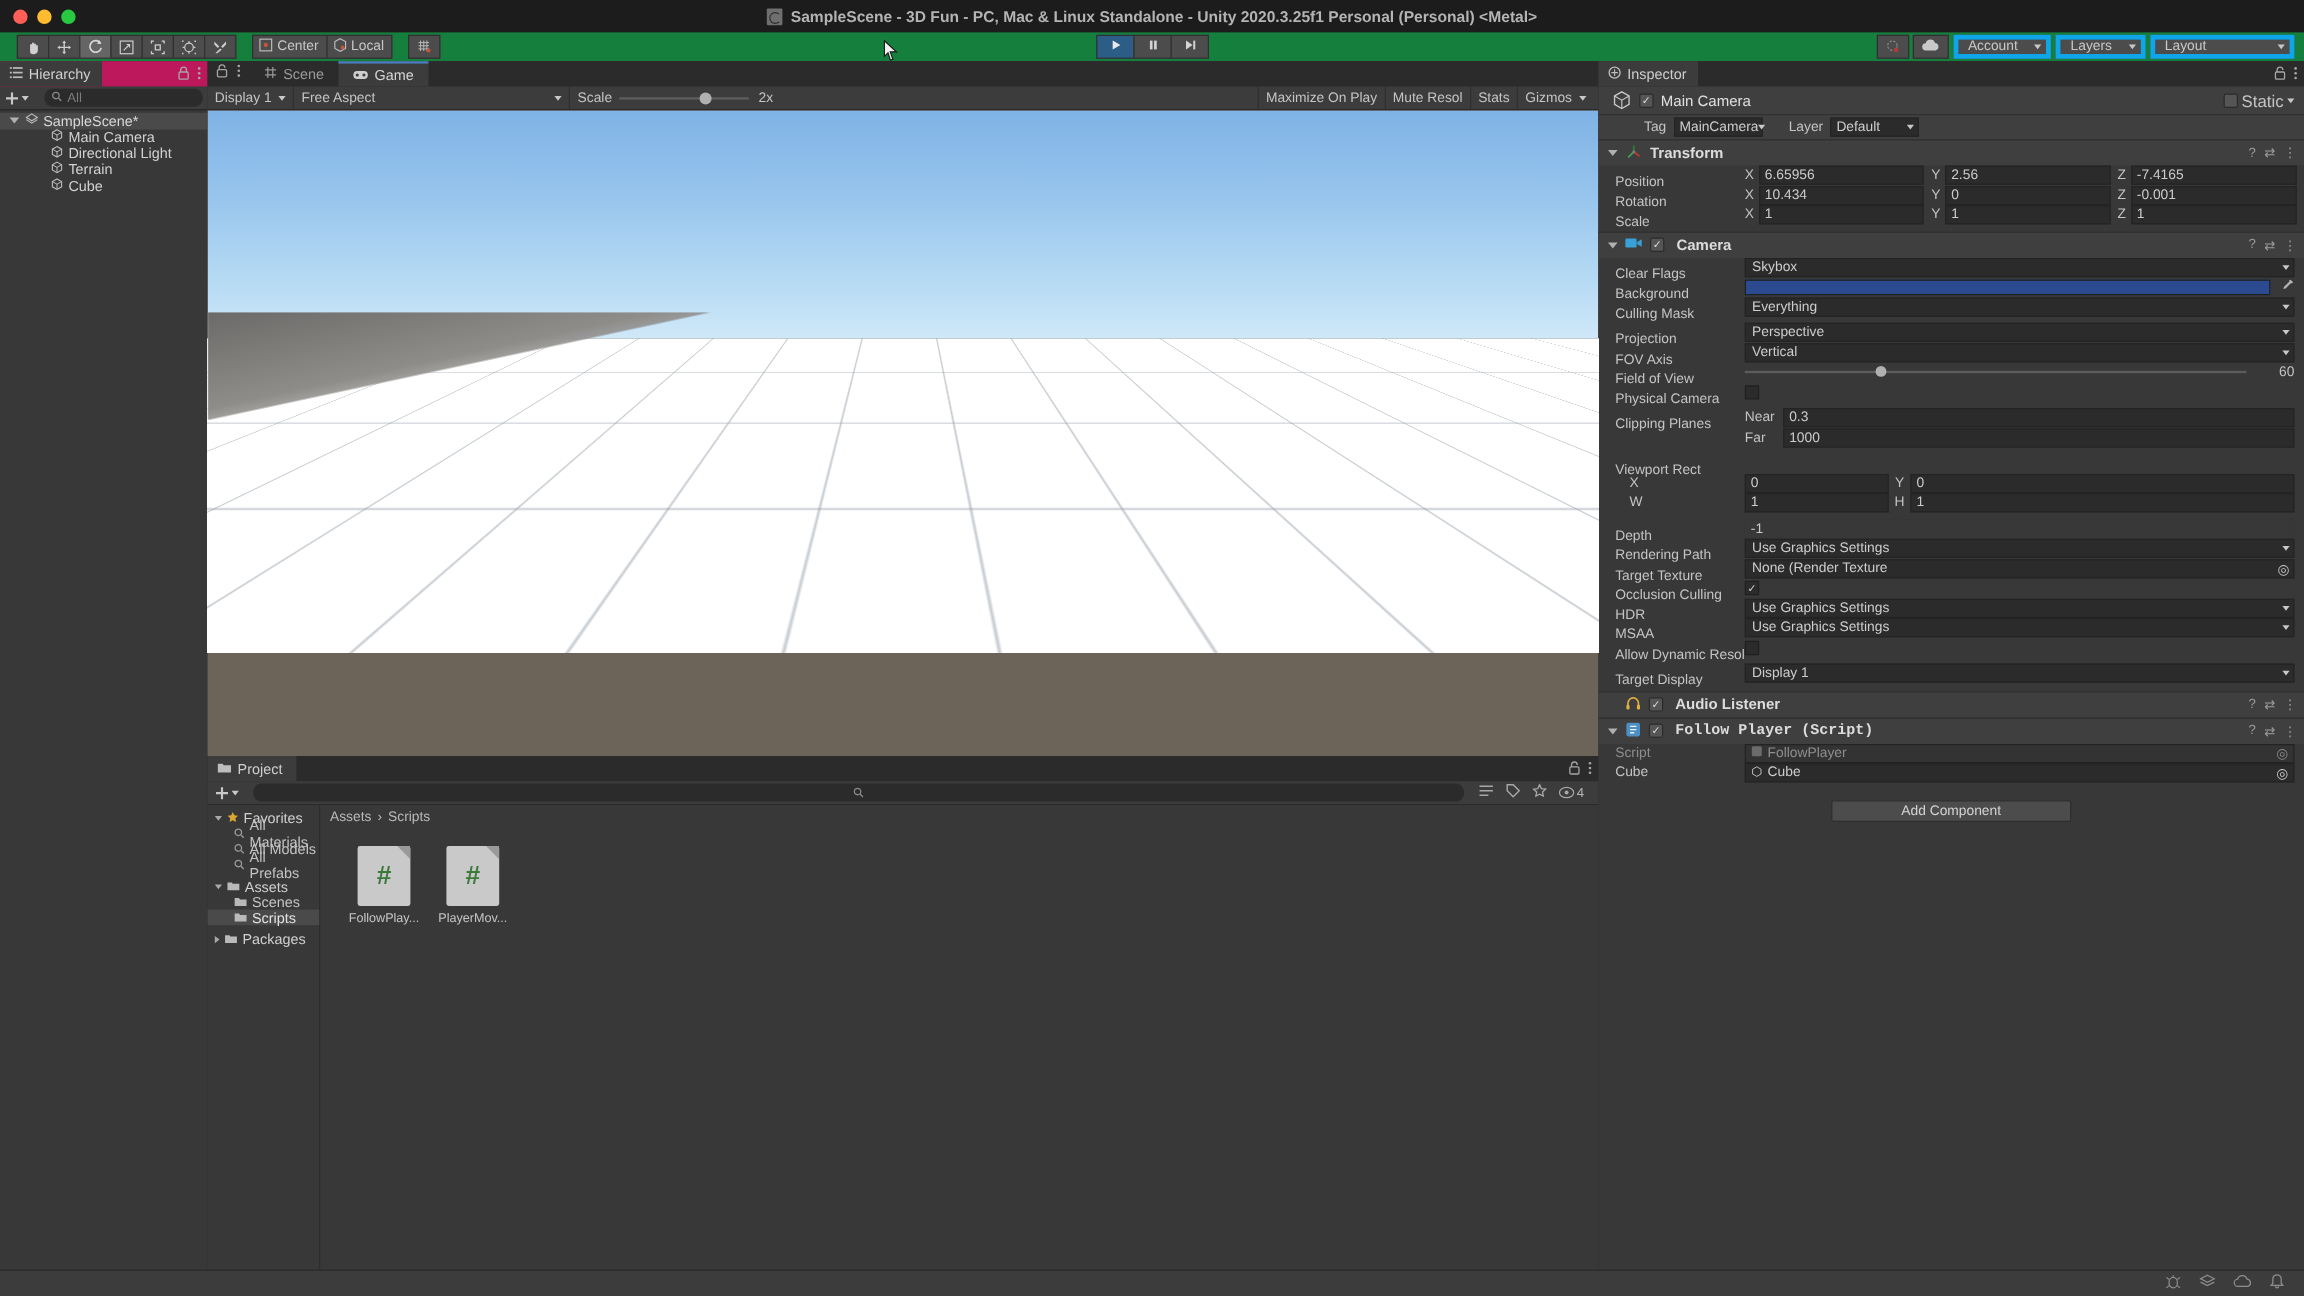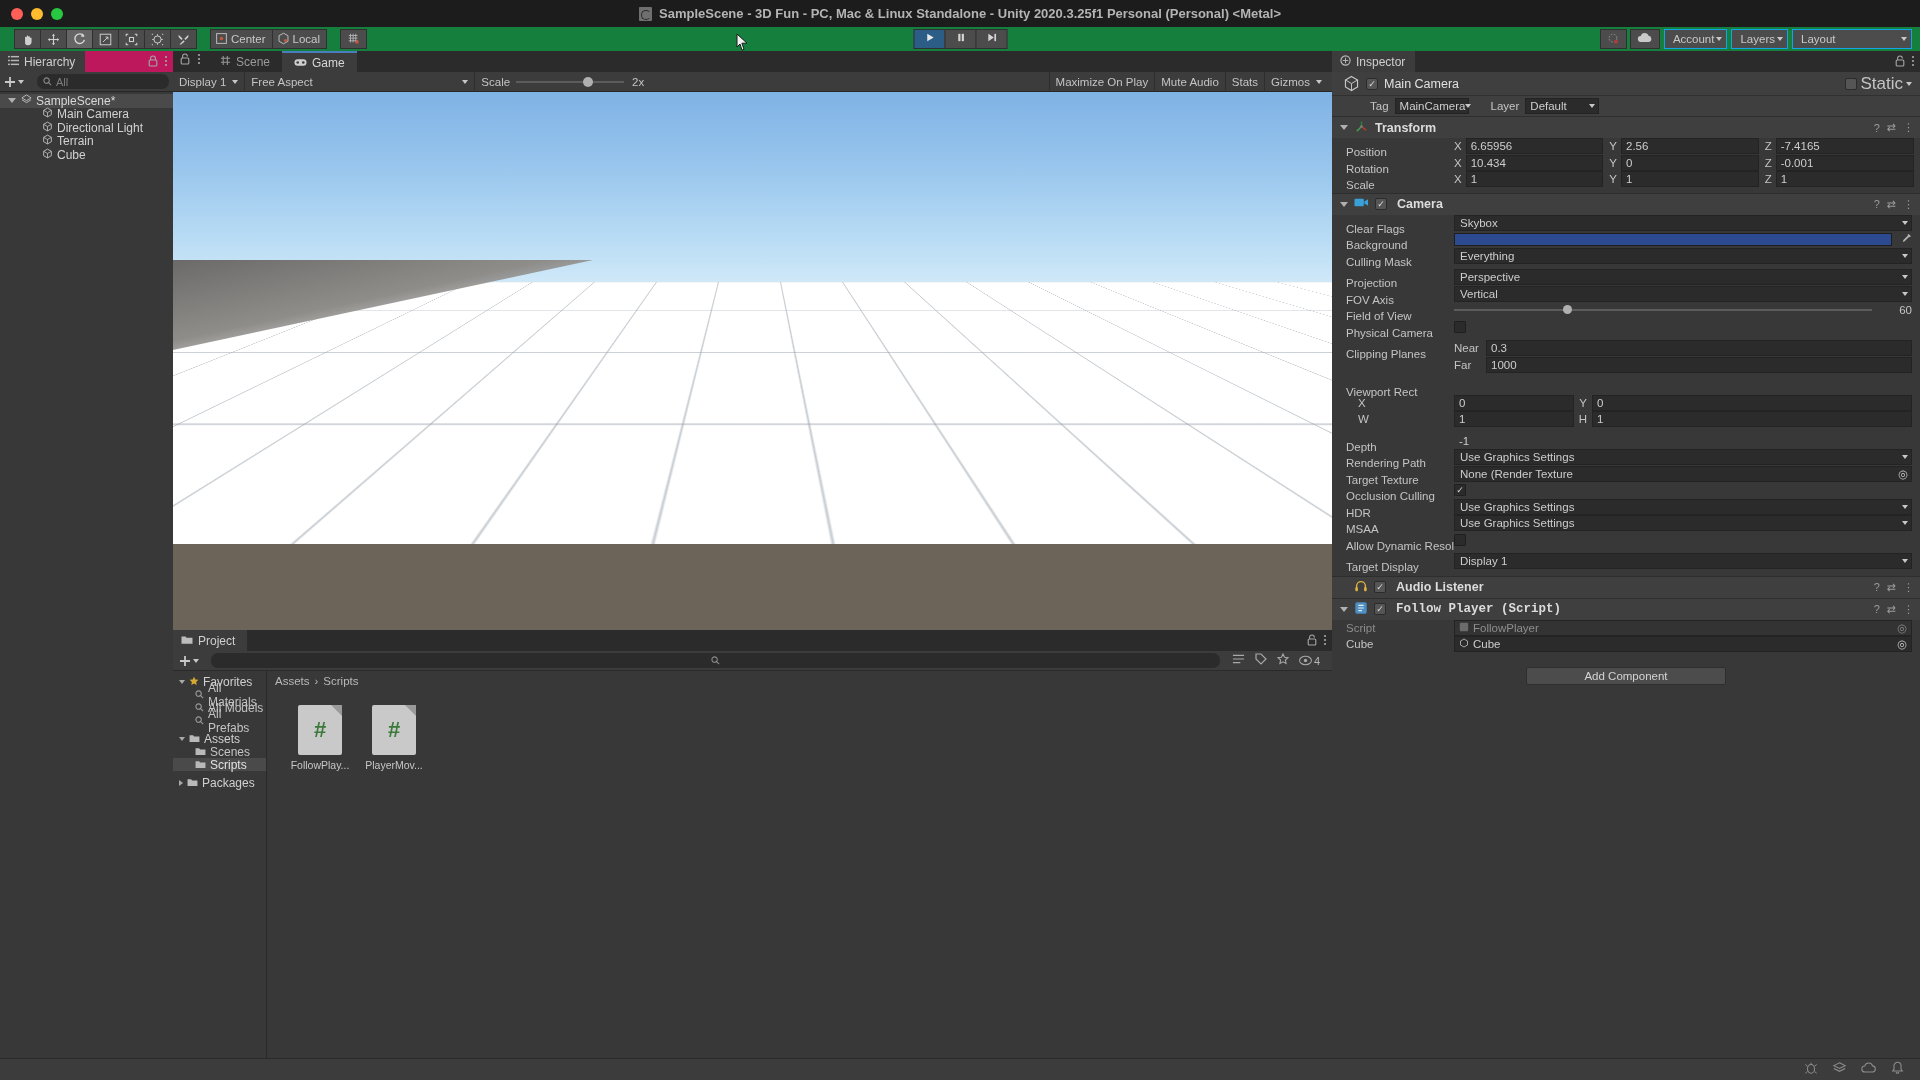--- a/index.html
+++ b/index.html
@@ -50,22 +50,22 @@
   .tb-btn svg { display: block; }
   .tb-lbl { height: 20px; background: #4c4c4c; border: 1px solid #303030;
     display: flex; align-items: center; gap: 3px; padding: 0 6px 0 4px;
     font-size: 11.5px; color: #c8c8c8; margin-right:-1px; cursor:pointer;}
   .tb-sep { width: 14px; }
   .play-group { position: absolute; left: 50%; transform: translateX(-50%); display: flex; }
   .play-btn { width: 32px; height: 20px; background: #4c4c4c; border:1px solid #303030;
     display:flex; align-items:center; justify-content:center; margin-right:-1px; cursor:pointer; }
   .play-btn.on { background: #2c5d87; }
   .right-group { position: absolute; right: 8px; display: flex; align-items: center; gap: 4px; }
-  .dropbtn { height: 20px; background: #4c4c4c; border: 1px solid #0ea5e9;
-     display:flex; align-items:center; padding: 0 4px 0 8px; gap: 2px;
+  .dropbtn { height: 20px; background: #4c4c4c; border: 4px solid #0ea5e9;
+     display:flex; align-items:center; padding: 0 4px 0 8px; gap: 14px;
      font-size: 11.5px; color:#c8c8c8; cursor:pointer; }
   .caret { width:0;height:0;border-left:3.5px solid transparent;border-right:3.5px solid transparent;
      border-top:4px solid #c8c8c8; }
   .cloudbtn { width: 30px; height: 20px; background:#4c4c4c;border:1px solid #303030;
      display:flex;align-items:center;justify-content:center;cursor:pointer;}
 
   
   .hierarchy { position: absolute; left: 0; top: 51px; width: 173px; height: 1029px;
      background: #383838; }
   .panel-tabrow { height: 21px; background: #be185d; display:flex; align-items:flex-end; position:relative;}
@@ -168,21 +168,21 @@
   .insp-tabrow { height:21px; background:#2b2b2b; display:flex;align-items:flex-end; position:relative;}
   .i-tab { height:21px; background:#3c3c3c; display:flex;align-items:center;gap:5px;padding:0 10px 0 8px;
      font-size:12px;color:#cfcfcf;cursor:pointer;}
   .insp-body { position:absolute; left:0; top:21px; width:588px; height:1008px; overflow:hidden;}
   .obj-header { height:24px; display:flex; align-items:center; padding:0 8px 0 10px; gap:6px;
      background:#3f3f3f; border-bottom:1px solid #303030;}
   .go-ico { width:18px;height:18px;border-radius:2px;display:flex;align-items:center;justify-content:center;}
   .chk { width:12px;height:12px;background:#555;border:1px solid #2b2b2b;border-radius:2px;
      display:flex;align-items:center;justify-content:center;color:#ddd;font-size:9px;}
   .go-name { font-size:12.5px; color:#e0e0e0; flex:1;}
-  .static-box { display:flex;align-items:center;gap:3px;font-size:17px;color:#c4c4c4;}
+  .static-box { display:flex;align-items:center;gap:3px;font-size:14px;color:#c4c4c4;}
   .taglayer { height:20px; display:flex;align-items:center;gap:6px; padding:0 8px 0 38px;
      font-size:11.5px; background:#3f3f3f;}
   .fld { background:#2b2b2b; border:1px solid #232323; height:16px; display:flex;align-items:center;
      padding:0 4px; font-size:11.5px; color:#cdcdcd; }
   .fld.drop { justify-content:space-between; padding-right:3px; }
   .comp-header { height:22px; background:#3f3f3f; display:flex;align-items:center;gap:6px;
      padding:0 6px 0 8px; border-top:1px solid #2e2e2e;}
   .comp-title { font-size:12.5px; color:#dcdcdc; font-weight:bold; flex:1;}
   .foldout { width:0;height:0;border-left:4px solid transparent;border-right:4px solid transparent;
      border-top:5px solid #b0b0b0;}
@@ -557,21 +557,21 @@
             <span class="slider-knob" style="left:62%"></span>
           </span>
           <span>2x</span>
         </span>
       </div>
       <div class="gt-right">
         <div class="gt-item" style="border-left:1px solid #2e2e2e;">
           <span>Maximize On Play</span>
         </div>
         <div class="gt-item">
-          <span>Mute Audio</span>
+          <span>Mute Resol</span>
         </div>
         <div class="gt-item">
           <span>Stats</span>
         </div>
         <div class="gt-item plain" style="padding-right:10px;">
           <span>Gizmos</span>
           <span class="caret"></span>
         </div>
       </div>
     </div>

